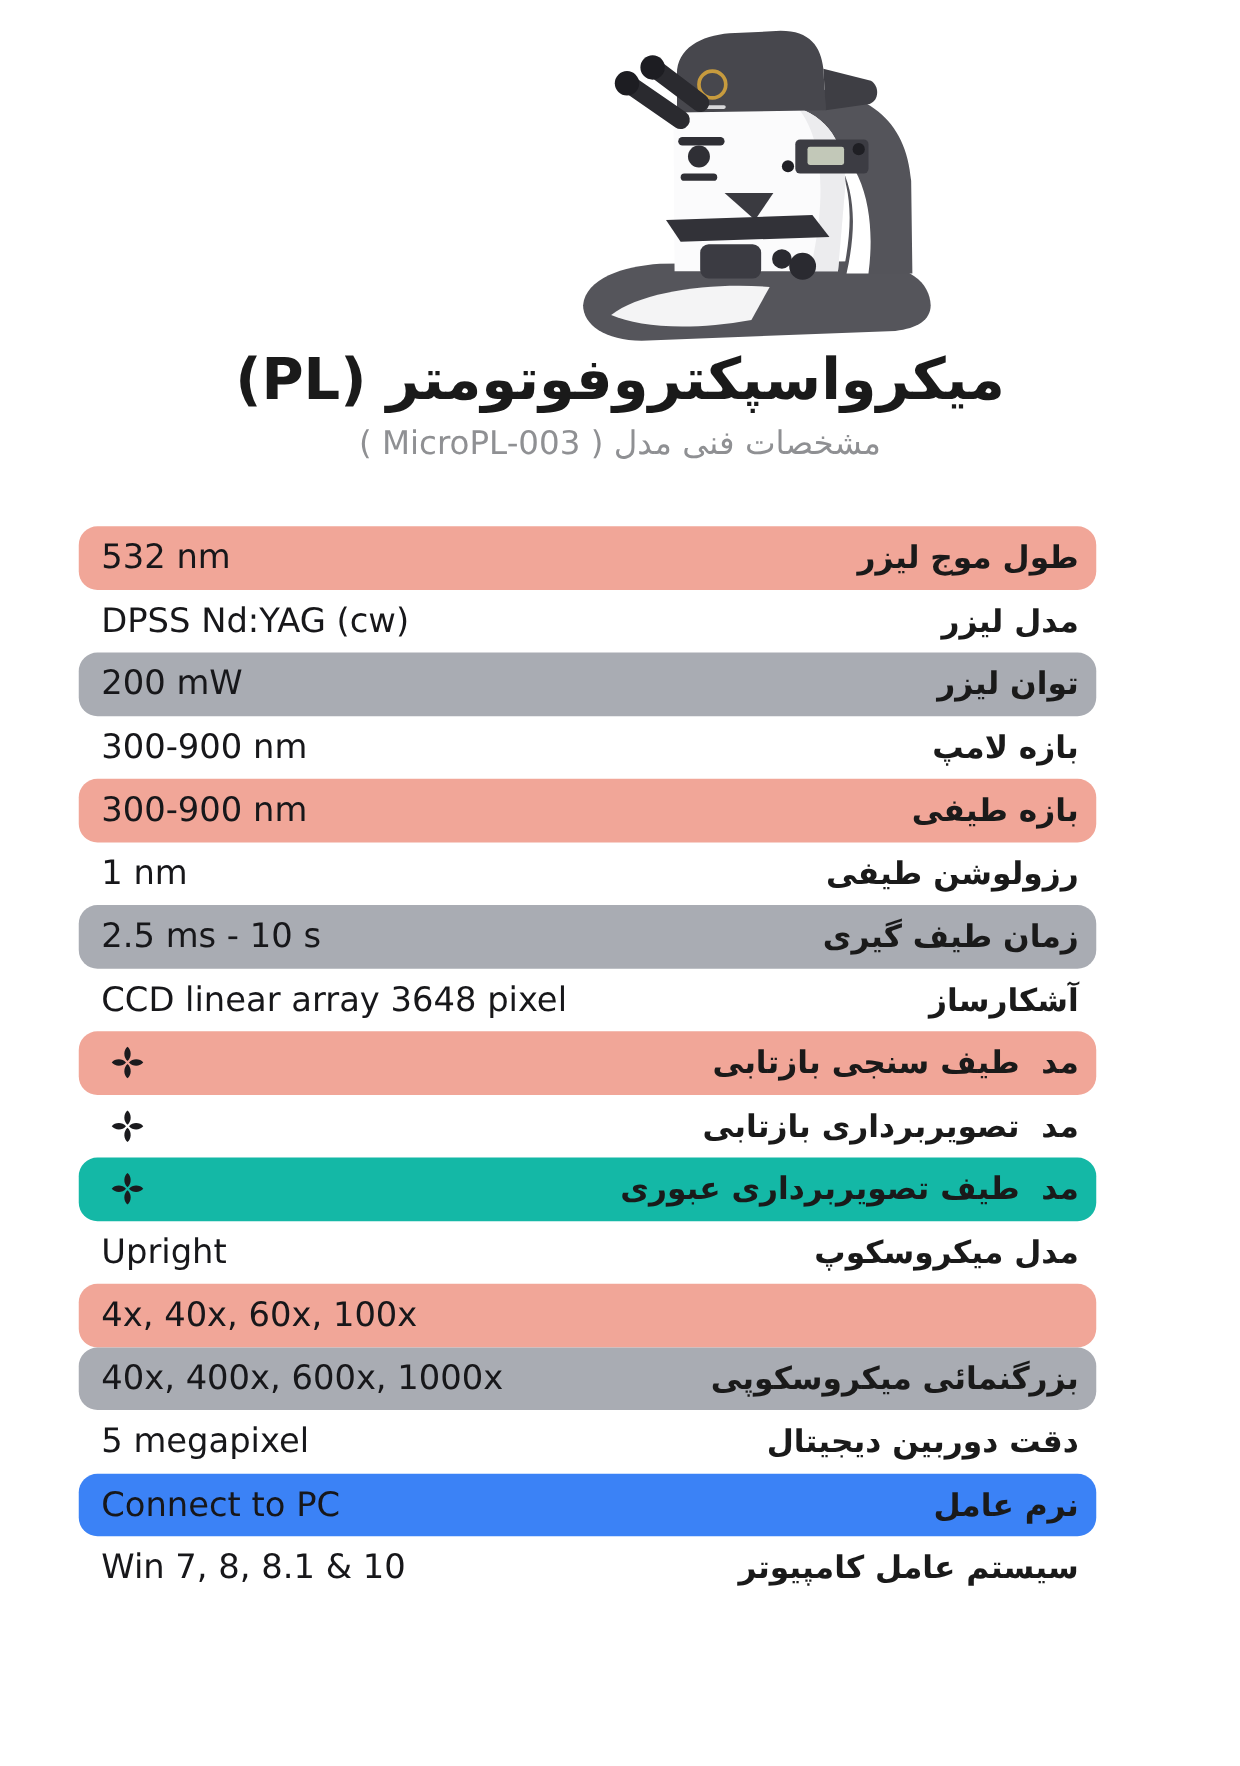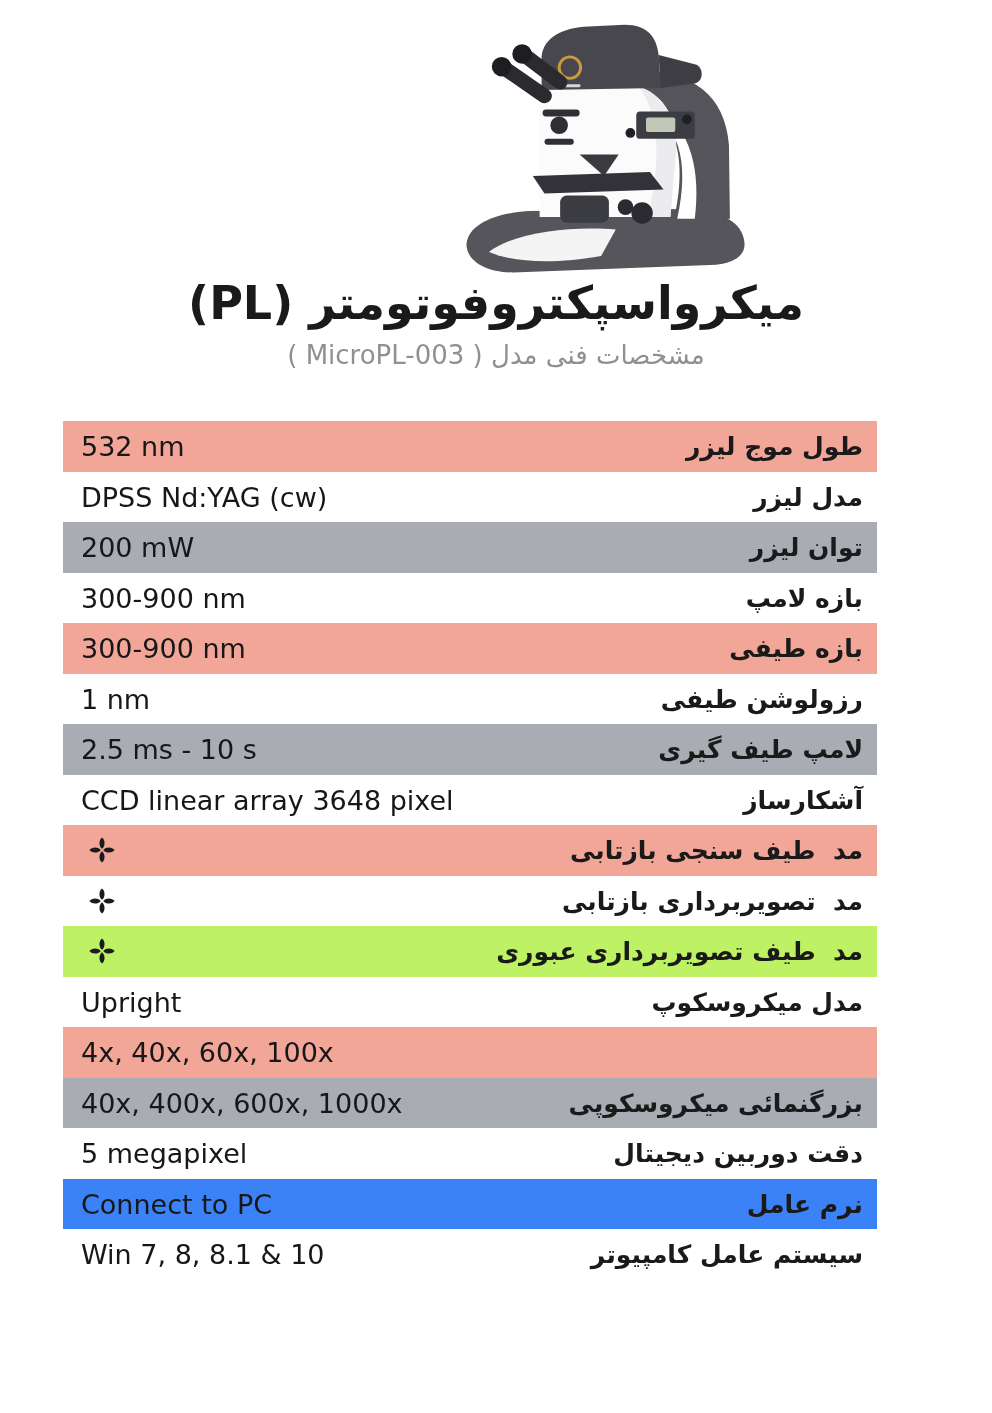--- a/index.html
+++ b/index.html
@@ -50,20 +50,21 @@
   }
   .spec-table{
     position:absolute;
     left:63px;
     top:421px;
     width:814px;
   }
   .spec-row{
     position:relative;
     height:50.5px;
+    border-radius:15px;
   }
   .spec-value{
     position:absolute;
     left:18px;
     top:50%;
     transform:translateY(-50%);
     font-size:27px;
     color:var(--value-color);
     white-space:nowrap;
   }
@@ -163,21 +164,21 @@
     <span class="spec-label" dir="rtl">بازه طیفی</span>
   </div>
       <div class="spec-row" style="background: transparent;">
 
     <span class="spec-value">1 nm</span>
     <span class="spec-label" dir="rtl">رزولوشن طیفی</span>
   </div>
       <div class="spec-row" style="background: rgb(169, 172, 179);">
 
     <span class="spec-value">2.5 ms - 10 s</span>
-    <span class="spec-label" dir="rtl">لامپ طیف گیری</span>
+    <span class="spec-label" dir="rtl">زمان طیف گیری</span>
   </div>
       <div class="spec-row" style="background: transparent;">
 
     <span class="spec-value">CCD linear array 3648 pixel</span>
     <span class="spec-label" dir="rtl">آشکارساز</span>
   </div>
       <div class="spec-row" style="background: rgb(241, 166, 152);">
     <span class="check-icon">
       <svg viewBox="0 0 24 24" xmlns="http://www.w3.org/2000/svg">
         <g fill="#1B1B1E">
@@ -198,21 +199,21 @@
           <path d="M12,11.2 C9.6,9.2 9.9,5.2 12,3.6 C14.1,5.2 14.4,9.2 12,11.2 Z"></path>
           <path d="M12,11.2 C9.6,9.2 9.9,5.2 12,3.6 C14.1,5.2 14.4,9.2 12,11.2 Z" transform="rotate(90 12 12)"></path>
           <path d="M12,11.2 C9.6,9.2 9.9,5.2 12,3.6 C14.1,5.2 14.4,9.2 12,11.2 Z" transform="rotate(180 12 12)"></path>
           <path d="M12,11.2 C9.6,9.2 9.9,5.2 12,3.6 C14.1,5.2 14.4,9.2 12,11.2 Z" transform="rotate(270 12 12)"></path>
         </g>
       </svg>
     </span>
 
     <span class="spec-label" dir="rtl">مد  تصویربرداری بازتابی</span>
   </div>
-      <div class="spec-row" style="background: #bef264;">
+      <div class="spec-row" style="background: #14b8a6;">
     <span class="check-icon">
       <svg viewBox="0 0 24 24" xmlns="http://www.w3.org/2000/svg">
         <g fill="#1B1B1E">
           <path d="M12,11.2 C9.6,9.2 9.9,5.2 12,3.6 C14.1,5.2 14.4,9.2 12,11.2 Z"></path>
           <path d="M12,11.2 C9.6,9.2 9.9,5.2 12,3.6 C14.1,5.2 14.4,9.2 12,11.2 Z" transform="rotate(90 12 12)"></path>
           <path d="M12,11.2 C9.6,9.2 9.9,5.2 12,3.6 C14.1,5.2 14.4,9.2 12,11.2 Z" transform="rotate(180 12 12)"></path>
           <path d="M12,11.2 C9.6,9.2 9.9,5.2 12,3.6 C14.1,5.2 14.4,9.2 12,11.2 Z" transform="rotate(270 12 12)"></path>
         </g>
       </svg>
     </span>

